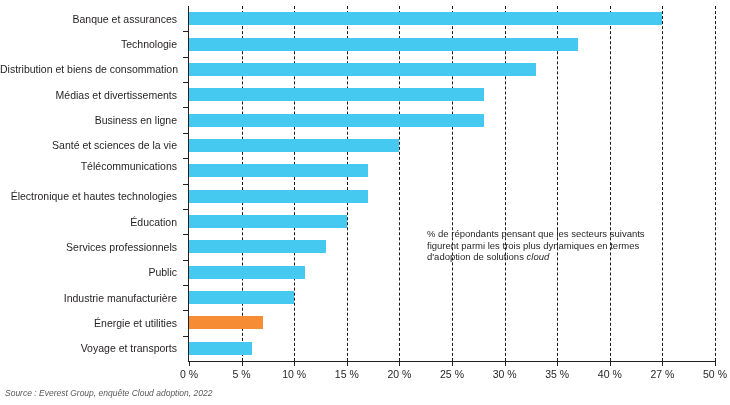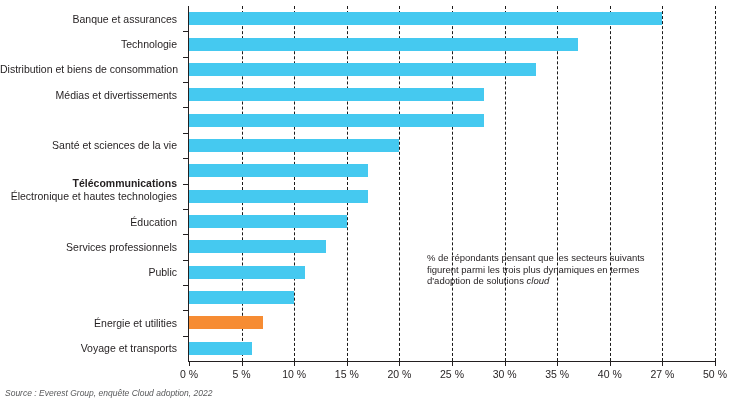--- a/index.html
+++ b/index.html
@@ -115,21 +115,20 @@
 
   
   #annotation {
     position: absolute;
     left: 427px;
     top: 228px;
     width: 243px;
     font-size: 9.5px;
     line-height: 11.6px;
     color: #231f20;
-    margin-top: 24px;
   }
   #annotation .it { font-style: italic; }
 
   
   #source-note {
     position: absolute;
     left: 5px;
     top: 388px;
     font-size: 8.5px;
     font-style: italic;
@@ -140,26 +139,28 @@
 </head>
 <body>
 
 <div id="chart-root">
 
   <div id="category-axis">
       <div class="cat-label" style="top: 6.67857px;"><span>Banque et assurances</span></div>
       <div class="cat-label" style="top: 32.0357px;"><span>Technologie</span></div>
       <div class="cat-label" style="top: 82.75px;"><span>Médias et divertissements</span></div>
       <div class="cat-label" style="top: 57.3929px;"><span>Distribution et biens de consommation</span></div>
+      <div class="cat-label" style="top: 108.107px;"><span>Business en ligne</span></div>
       <div class="cat-label" style="top: 133.464px;"><span>Santé et sciences de la vie</span></div>
-      <div class="cat-label" style="top: 171px; font-weight: bold;"><span>Télécommunications</span></div>
+      <div class="cat-label" style="top: 154px;"><span>Télécommunications</span></div>
       <div class="cat-label" style="top: 184.179px;"><span>Électronique et hautes technologies</span></div>
       <div class="cat-label" style="top: 209.536px;"><span>Éducation</span></div>
       <div class="cat-label" style="top: 234.893px;"><span>Services professionnels</span></div>
       <div class="cat-label" style="top: 260.25px;"><span>Public</span></div>
+      <div class="cat-label" style="top: 285.607px;"><span>Industrie manufacturière</span></div>
       <div class="cat-label" style="top: 310.964px;"><span>Énergie et </span><span class="it">utilities</span></div>
       <div class="cat-label" style="top: 336.321px;"><span>Voyage et transports</span></div>
     </div>
 
   <div id="y-axis-line"></div>
 
   <div id="plot-area">
       <div class="gridline" style="left: 52.6px;"></div>
       <div class="gridline" style="left: 105.2px;"></div>
       <div class="gridline" style="left: 157.8px;"></div>

